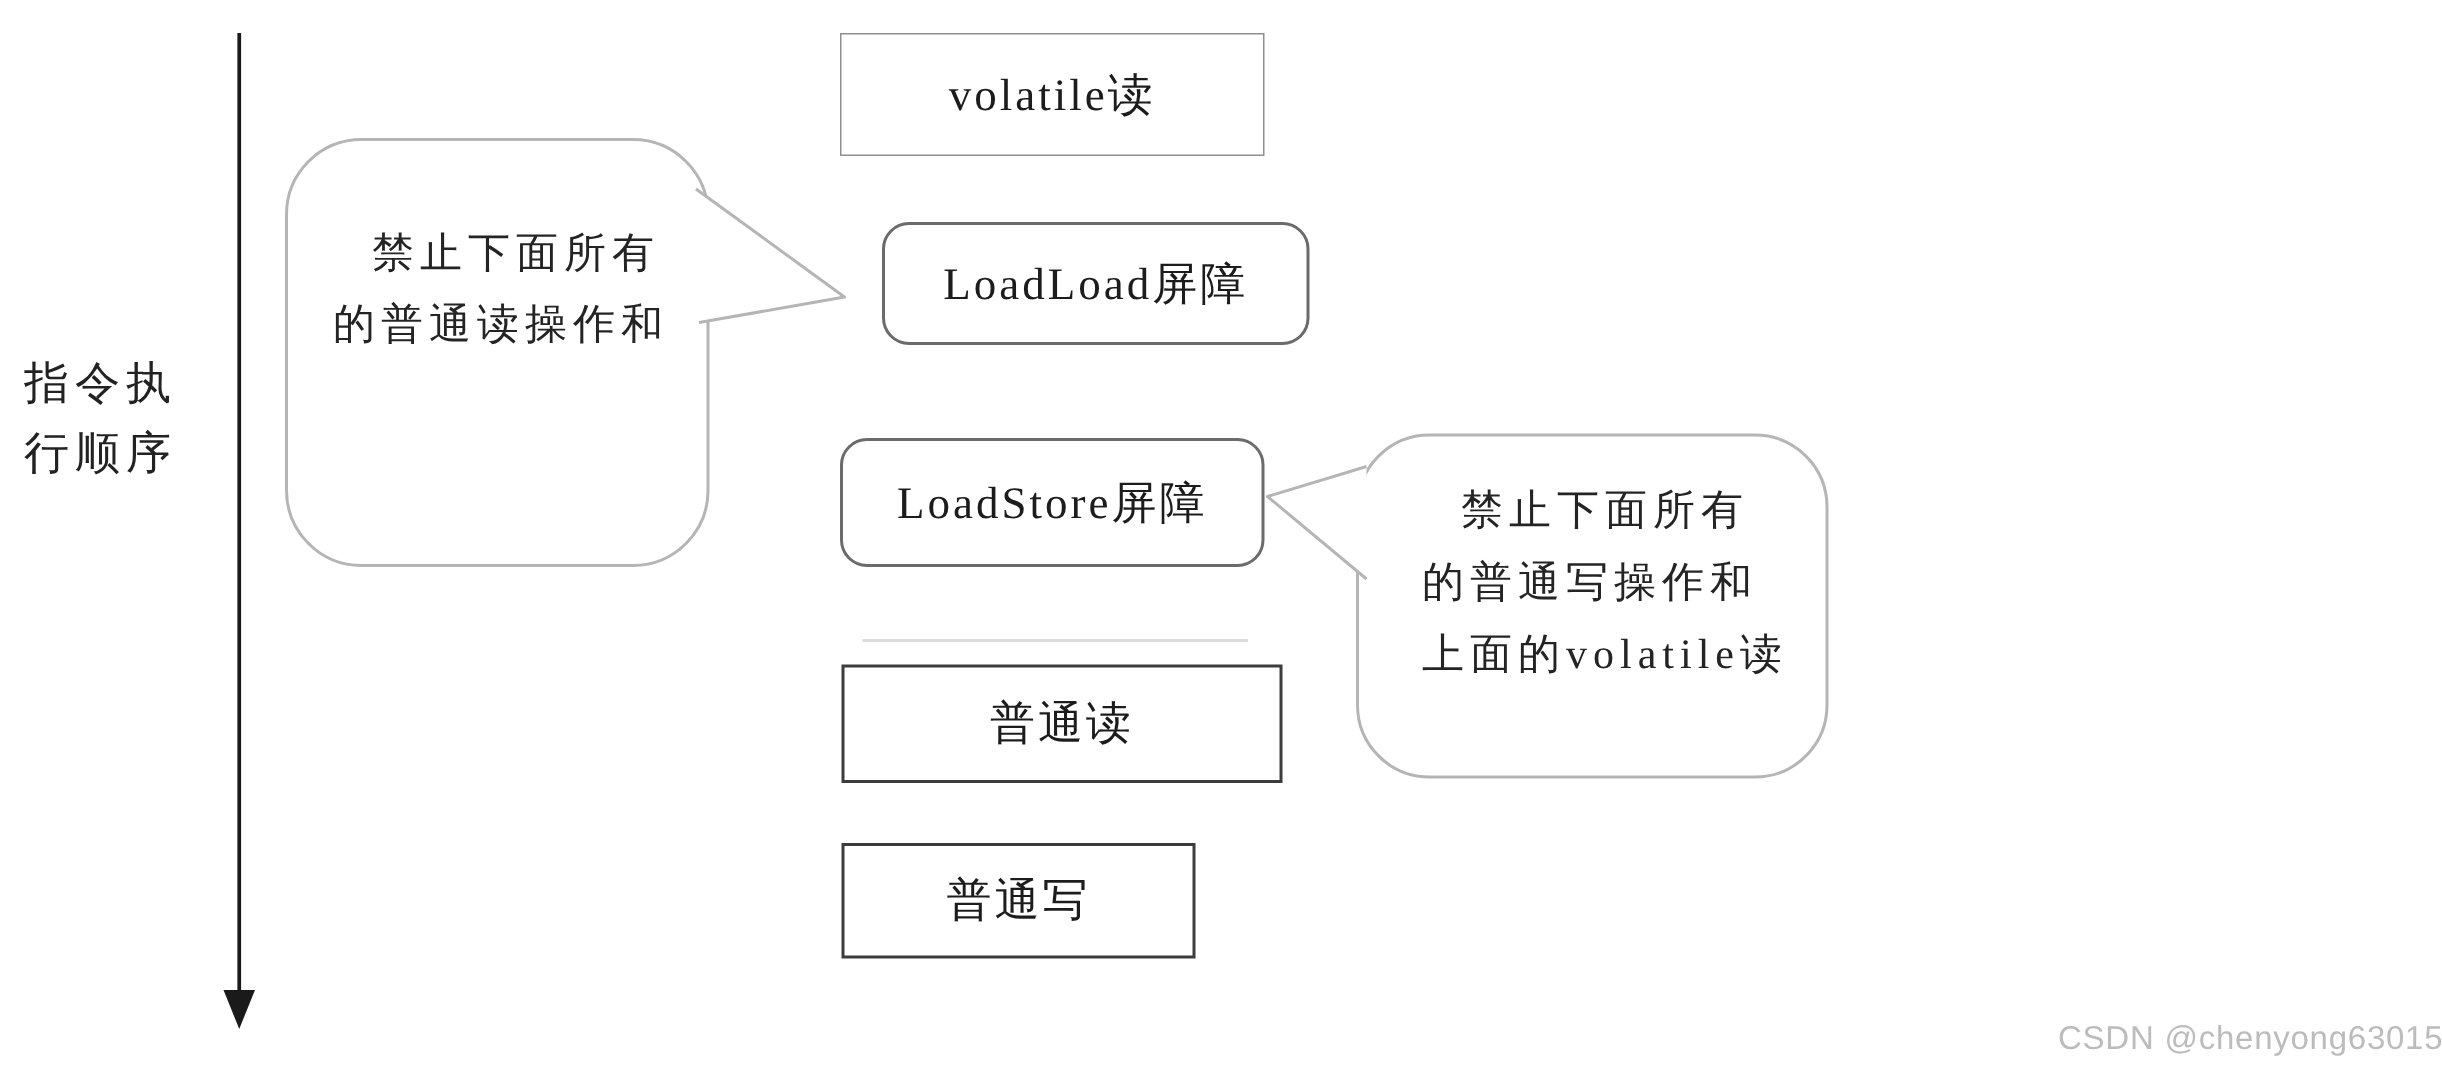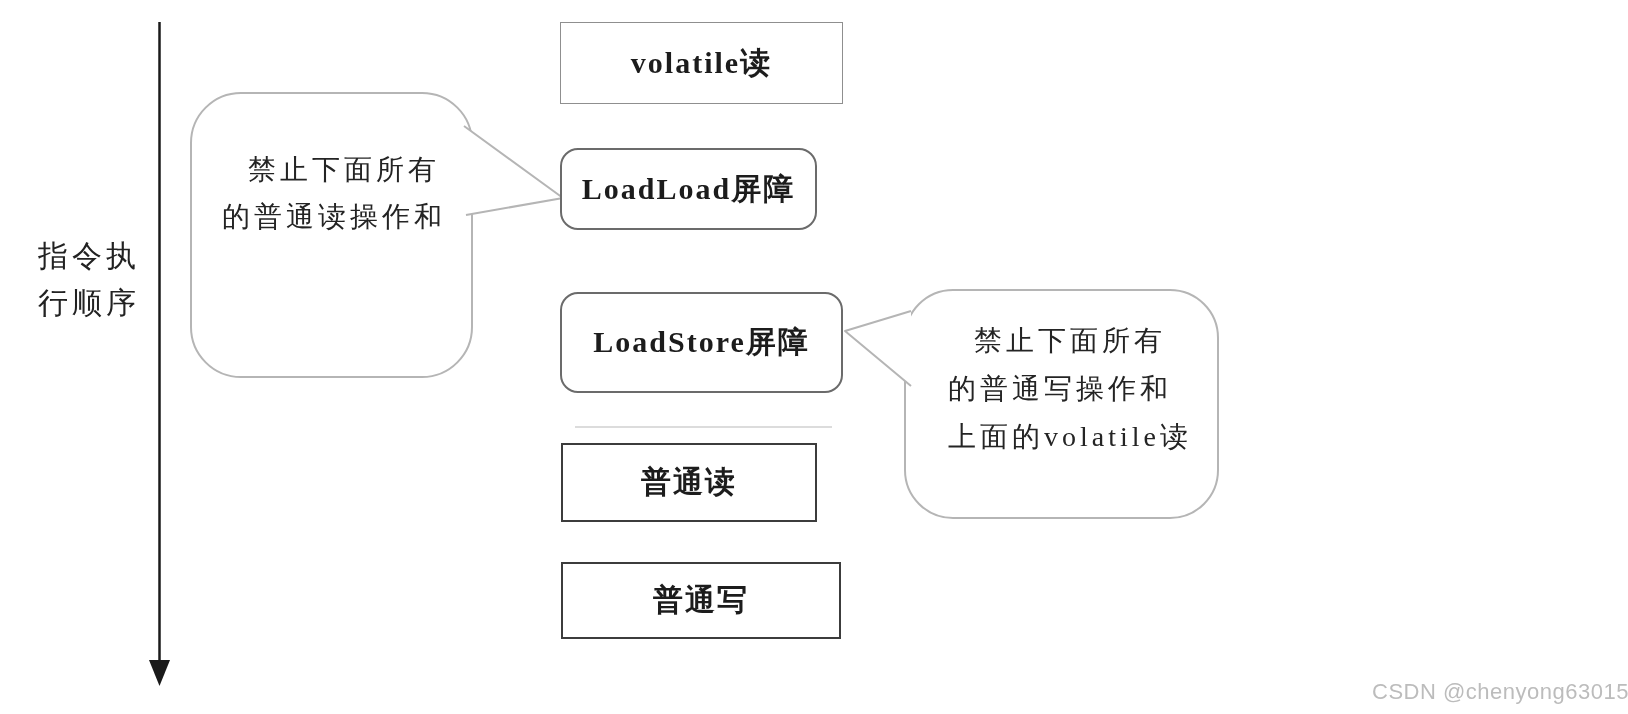--- a/index.html
+++ b/index.html
@@ -18,42 +18,41 @@
   }
   .overlay {
     position: absolute;
     left: 0;
     top: 0;
     width: 1628px;
     height: 714px;
   }
   .axis-label {
     position: absolute;
-    left: 38px;
+    left: 16px;
     top: 232px;
     width: 112px;
     font-size: 30px;
     line-height: 47px;
     letter-spacing: 4px;
     text-align: left;
     color: #222222;
     white-space: nowrap;
   }
   .node {
     position: absolute;
     box-sizing: border-box;
     display: flex;
     align-items: center;
     justify-content: center;
     background: #ffffff;
     font-size: 30px;
     letter-spacing: 2px;
     color: #1c1c1c;
     white-space: nowrap;
-    font-weight: bold;
   }
   .node.thin-square {
     border: 1.5px solid #8f8f8f;
   }
   .node.rounded {
     border: 2px solid #6b6b6b;
     border-radius: 18px;
   }
   .node.dark-square {
     border: 2px solid #3c3c3c;
@@ -100,27 +99,27 @@
     <path d="M 911,311 L 845,331 L 911,386" fill="#ffffff" stroke="#b5b5b5" stroke-width="2" stroke-linejoin="round"></path>
   </svg>
 
   <div class="axis-label">
     <div>指令执</div>
     <div>行顺序</div>
   </div>
 
   <div class="node thin-square" style="left:560px; top:22px; width:283px; height:82px;">volatile读</div>
 
-  <div class="node rounded" style="left:560px; top:148px; width:257px; height:82px;">LoadLoad屏障</div>
+  <div class="node rounded" style="left:588px; top:148px; width:285px; height:82px;">LoadLoad屏障</div>
 
-  <div class="node rounded" style="left:560px; top:292px; width:283px; height:101px;">LoadStore屏障</div>
+  <div class="node rounded" style="left:560px; top:292px; width:283px; height:86px;">LoadStore屏障</div>
 
-  <div class="node dark-square" style="left:561px; top:443px; width:256px; height:79px;">普通读</div>
+  <div class="node dark-square" style="left:561px; top:443px; width:294px; height:79px;">普通读</div>
 
-  <div class="node dark-square" style="left:561px; top:562px; width:280px; height:77px;">普通写</div>
+  <div class="node dark-square" style="left:561px; top:562px; width:236px; height:77px;">普通写</div>
 
   <div class="callout-text" style="left:222px; top:136px;">
     <div class="first-line">禁止下面所有</div>
     <div>的普通读操作和</div>
   </div>
 
   <div class="callout-text" style="left:948px; top:307px; line-height:48px;">
     <div class="first-line">禁止下面所有</div>
     <div>的普通写操作和</div>
     <div>上面的volatile读</div>

